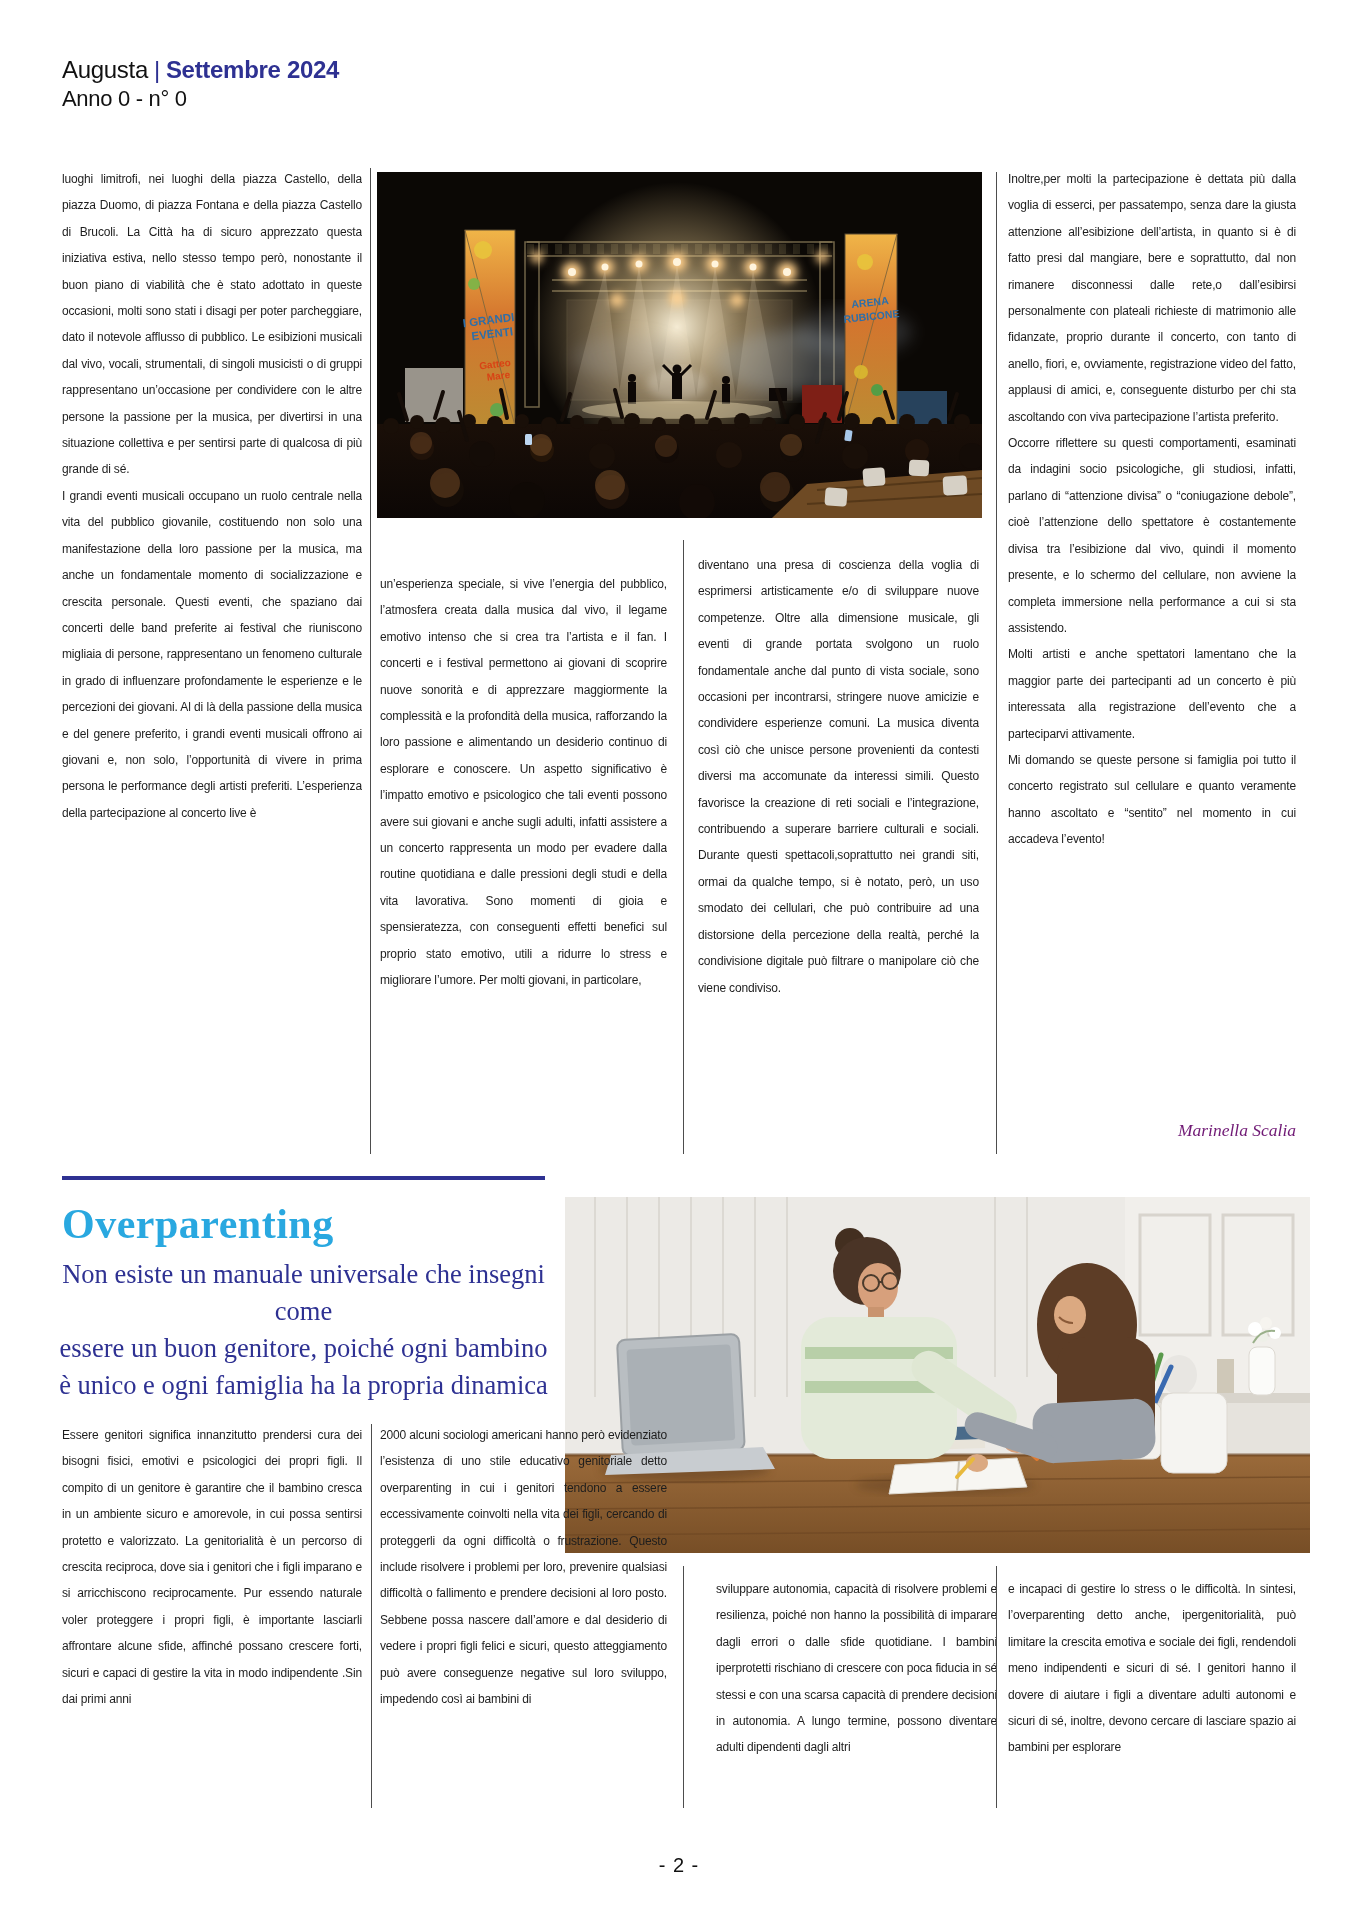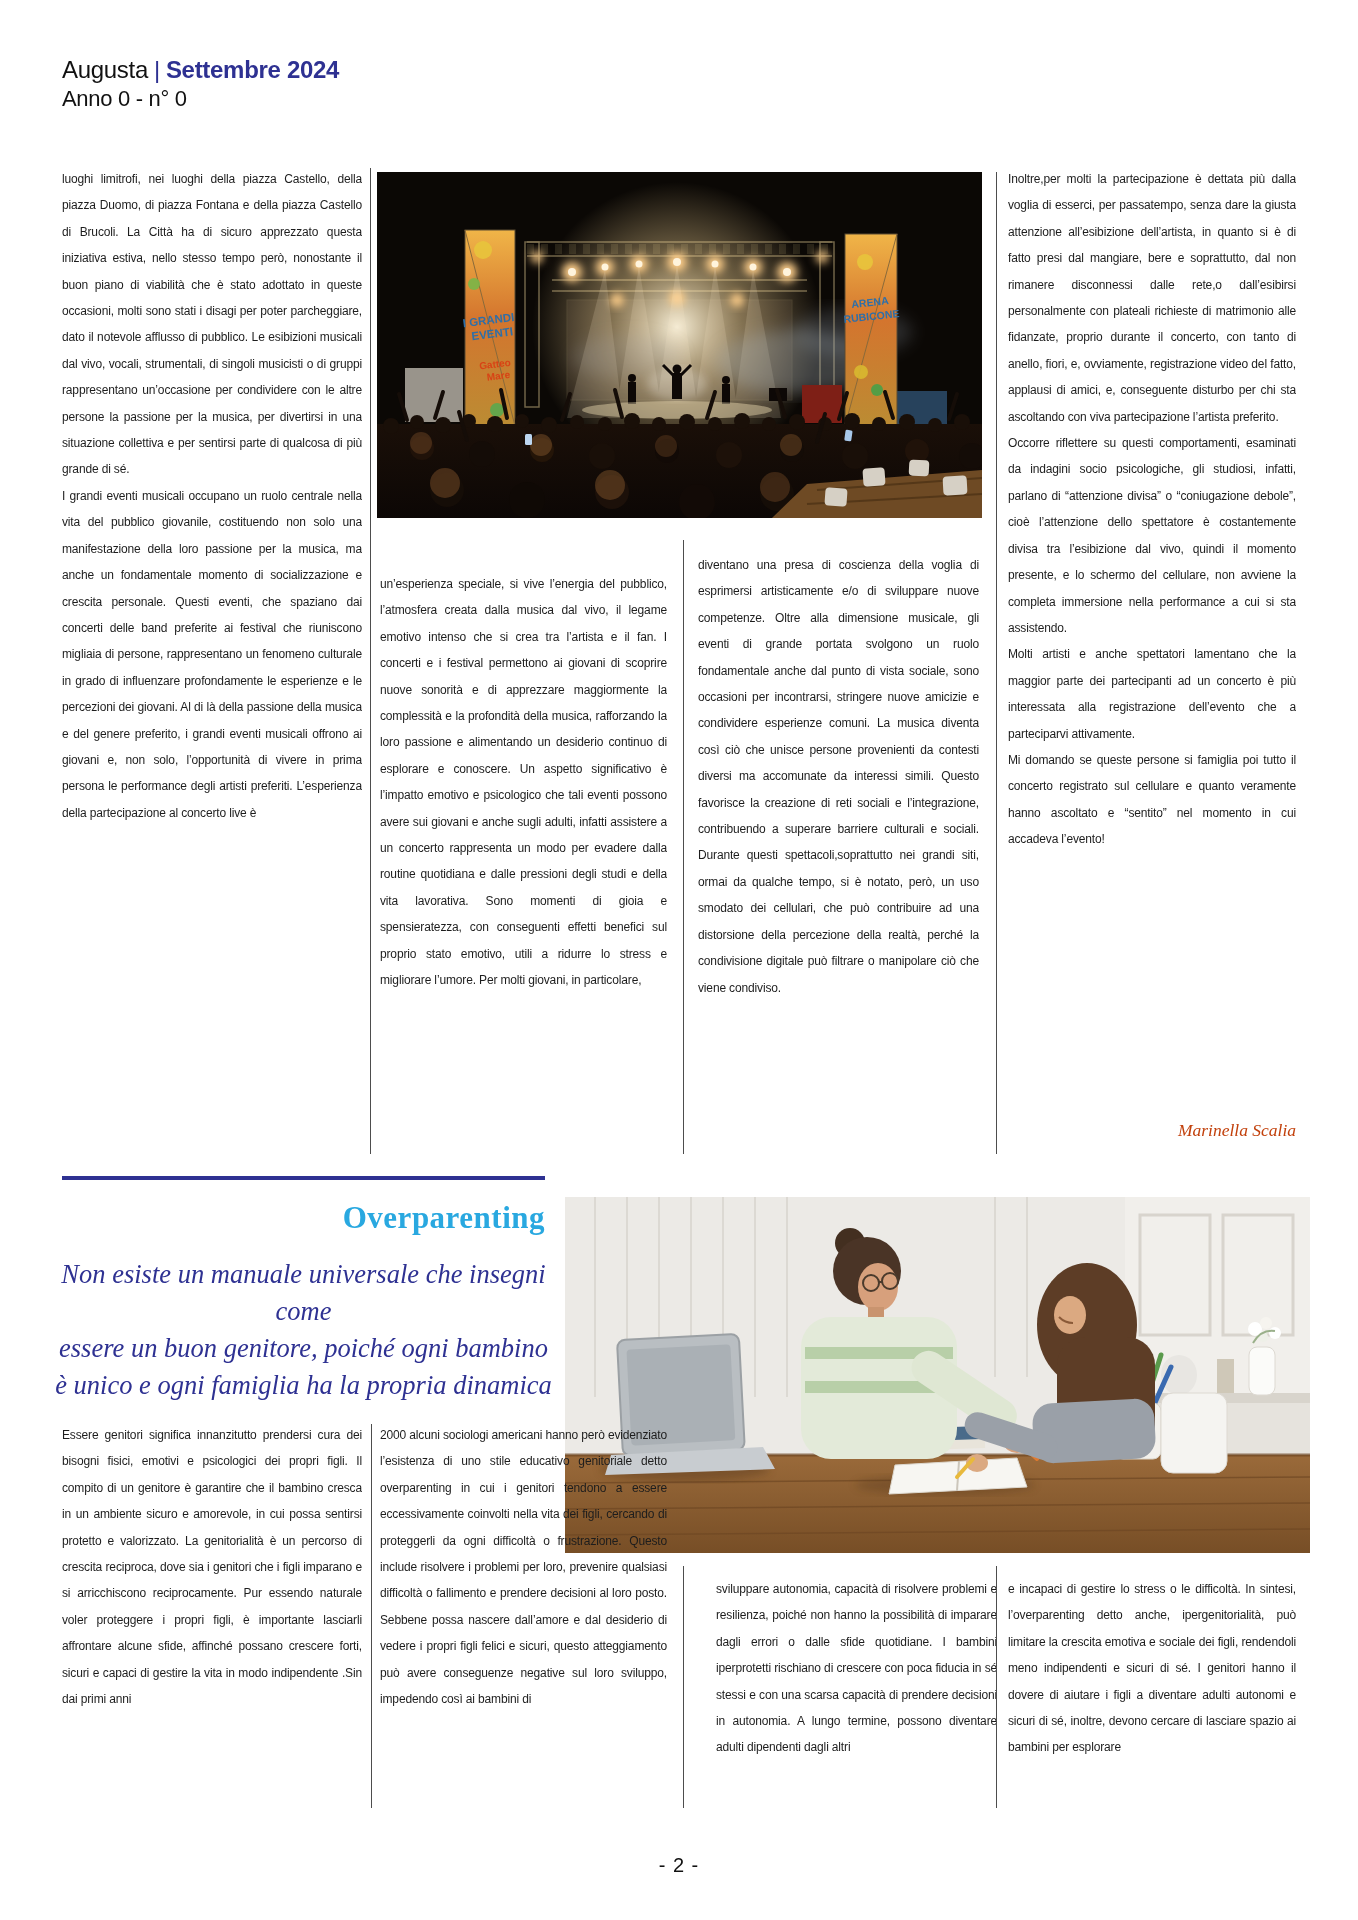--- a/index.html
+++ b/index.html
@@ -10,26 +10,26 @@
   .hdr1 .date{color:#2e3192;font-weight:bold;}
   .hdr1 .sep{color:#2e3192;font-weight:300;padding:0 6px;}
   .hdr2{position:absolute;left:62px;top:86px;font-size:22px;letter-spacing:-0.3px;color:#111;}
   
   .col{position:absolute;text-align:justify;font-size:12px;line-height:26.4px;
        letter-spacing:-0.15px;color:#1d1d1d;overflow:hidden;
        hyphens:auto;-webkit-hyphens:auto;}
   .col p{margin:0;padding:0;}
   .vrule{position:absolute;width:1px;background:#4d4d4d;}
   .author{position:absolute;font-family:"Liberation Serif",serif;font-style:italic;
-          font-size:17.5px;color:#c2410c;text-align:right;}
+          font-size:17.5px;color:#701a75;text-align:right;}
   
   .sec-rule{position:absolute;background:#2e3192;}
   .sec-title{position:absolute;font-family:"Liberation Serif",serif;font-weight:bold;
-             font-size:31px;color:#29a8e0;text-align:right;letter-spacing:0.5px;}
-  .sec-sub{position:absolute;font-family:"Liberation Serif",serif;font-style:italic;
+             font-size:42px;color:#29a8e0;text-align:left;letter-spacing:0.5px;}
+  .sec-sub{position:absolute;font-family:"Liberation Serif",serif;
            font-size:26.5px;color:#2e3192;text-align:center;line-height:37px;}
   
   .photo{position:absolute;overflow:hidden;background:#000;}
   .photo svg{display:block;}
   
   .footer{position:absolute;left:0;top:1854px;width:1358px;text-align:center;
           font-size:20px;color:#111;letter-spacing:1px;}
 </style>
 </head>
 <body>

